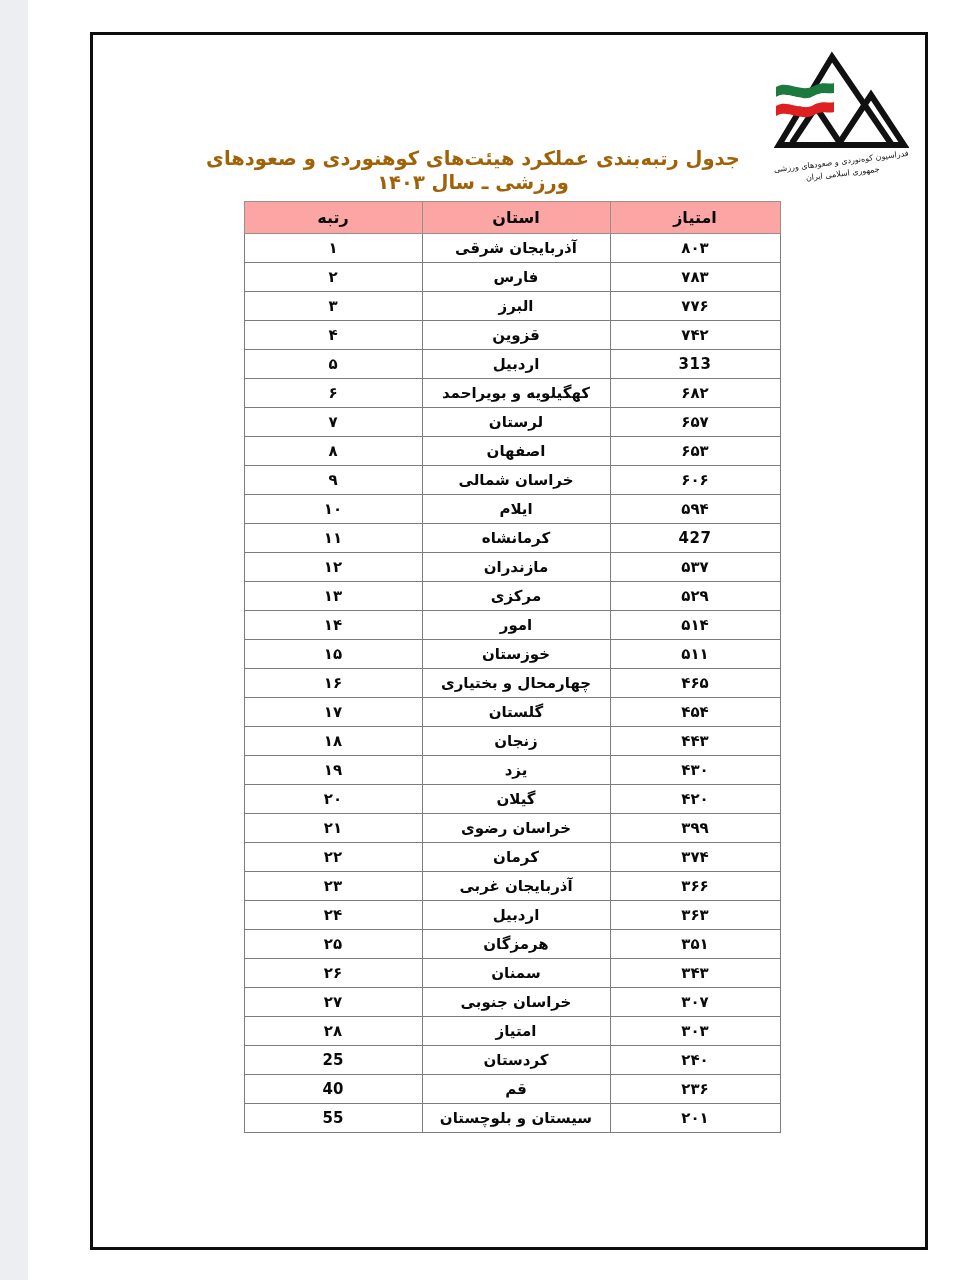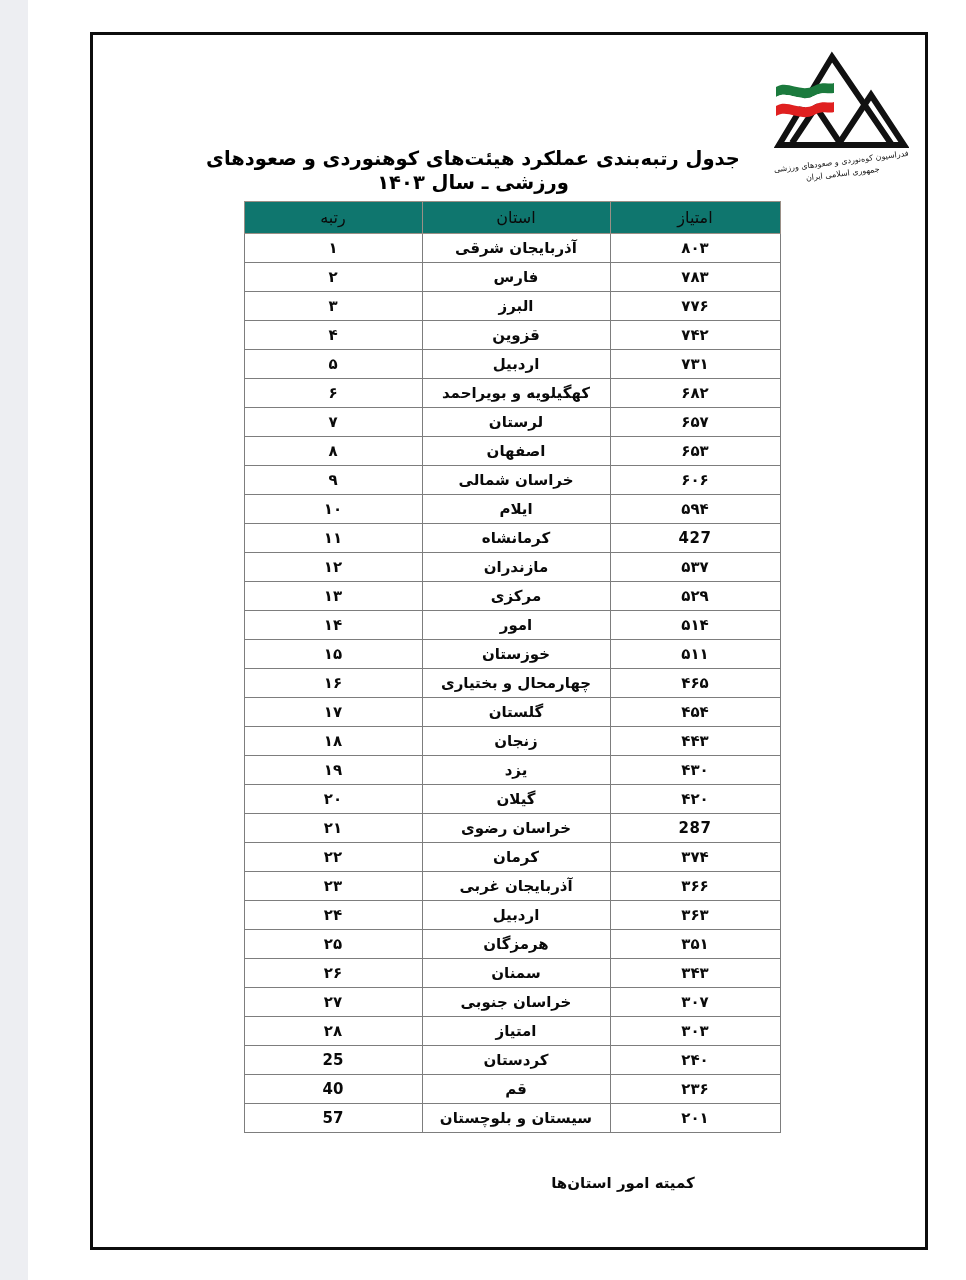--- a/index.html
+++ b/index.html
@@ -77,21 +77,21 @@
   }
 
   .doc-title {
     position: absolute;
     right: 158px;
     top: 112px;
     width: 600px;
     text-align: center;
     font-size: 19.5px;
     font-weight: bold;
-    color: #000000;
+    color: #a16207;
     letter-spacing: -0.3px;
     line-height: 1.25;
     direction: rtl;
   }
 
   
   .rank-table-wrap {
     position: absolute;
     left: 0;
     top: 166px;
@@ -109,22 +109,22 @@
     border: 1.6px solid #7d7d7d;
     height: 28px;
     text-align: center;
     vertical-align: middle;
     font-size: 15px;
     color: #0a0a0a;
     padding: 0 2px;
     line-height: 1.1;
   }
   table.rank-table thead th {
-    background: #0f766e;
-    font-weight: normal;
+    background: #fca5a5;
+    font-weight: bold;
     height: 31px;
     font-size: 16px;
     border-color: #9a8f86;
   }
   table.rank-table tbody td {
     font-weight: bold;
   }
   col.col-rank   { width: 178px; }
   col.col-prov   { width: 188px; }
   col.col-score  { width: 170px; }
@@ -211,21 +211,21 @@
               <td class="cell-score">۷۷۶</td>
               <td class="cell-prov">البرز</td>
               <td class="cell-rank">۳</td>
             </tr>
             <tr>
               <td class="cell-score">۷۴۲</td>
               <td class="cell-prov">قزوین</td>
               <td class="cell-rank">۴</td>
             </tr>
             <tr>
-              <td class="cell-score">۷۳۱</td>
+              <td class="cell-score">313</td>
               <td class="cell-prov">اردبیل</td>
               <td class="cell-rank">۵</td>
             </tr>
             <tr>
               <td class="cell-score">۶۸۲</td>
               <td class="cell-prov">کهگیلویه و بویراحمد</td>
               <td class="cell-rank">۶</td>
             </tr>
             <tr>
               <td class="cell-score">۶۵۷</td>
@@ -291,21 +291,21 @@
               <td class="cell-score">۴۳۰</td>
               <td class="cell-prov">یزد</td>
               <td class="cell-rank">۱۹</td>
             </tr>
             <tr>
               <td class="cell-score">۴۲۰</td>
               <td class="cell-prov">گیلان</td>
               <td class="cell-rank">۲۰</td>
             </tr>
             <tr>
-              <td class="cell-score">287</td>
+              <td class="cell-score">۳۹۹</td>
               <td class="cell-prov">خراسان رضوی</td>
               <td class="cell-rank">۲۱</td>
             </tr>
             <tr>
               <td class="cell-score">۳۷۴</td>
               <td class="cell-prov">کرمان</td>
               <td class="cell-rank">۲۲</td>
             </tr>
             <tr>
               <td class="cell-score">۳۶۶</td>
@@ -343,24 +343,21 @@
               <td class="cell-rank">25</td>
             </tr>
             <tr>
               <td class="cell-score">۲۳۶</td>
               <td class="cell-prov">قم</td>
               <td class="cell-rank">40</td>
             </tr>
             <tr>
               <td class="cell-score">۲۰۱</td>
               <td class="cell-prov">سیستان و بلوچستان</td>
-              <td class="cell-rank">57</td>
+              <td class="cell-rank">55</td>
             </tr>
           </tbody>
       </table>
     </div>
 
-    <div class="footer-note">
-      <span class="footer-text">کمیته امور استان‌ها</span>
-    </div>
 
   </div>
 </div>
 
 </body></html>

